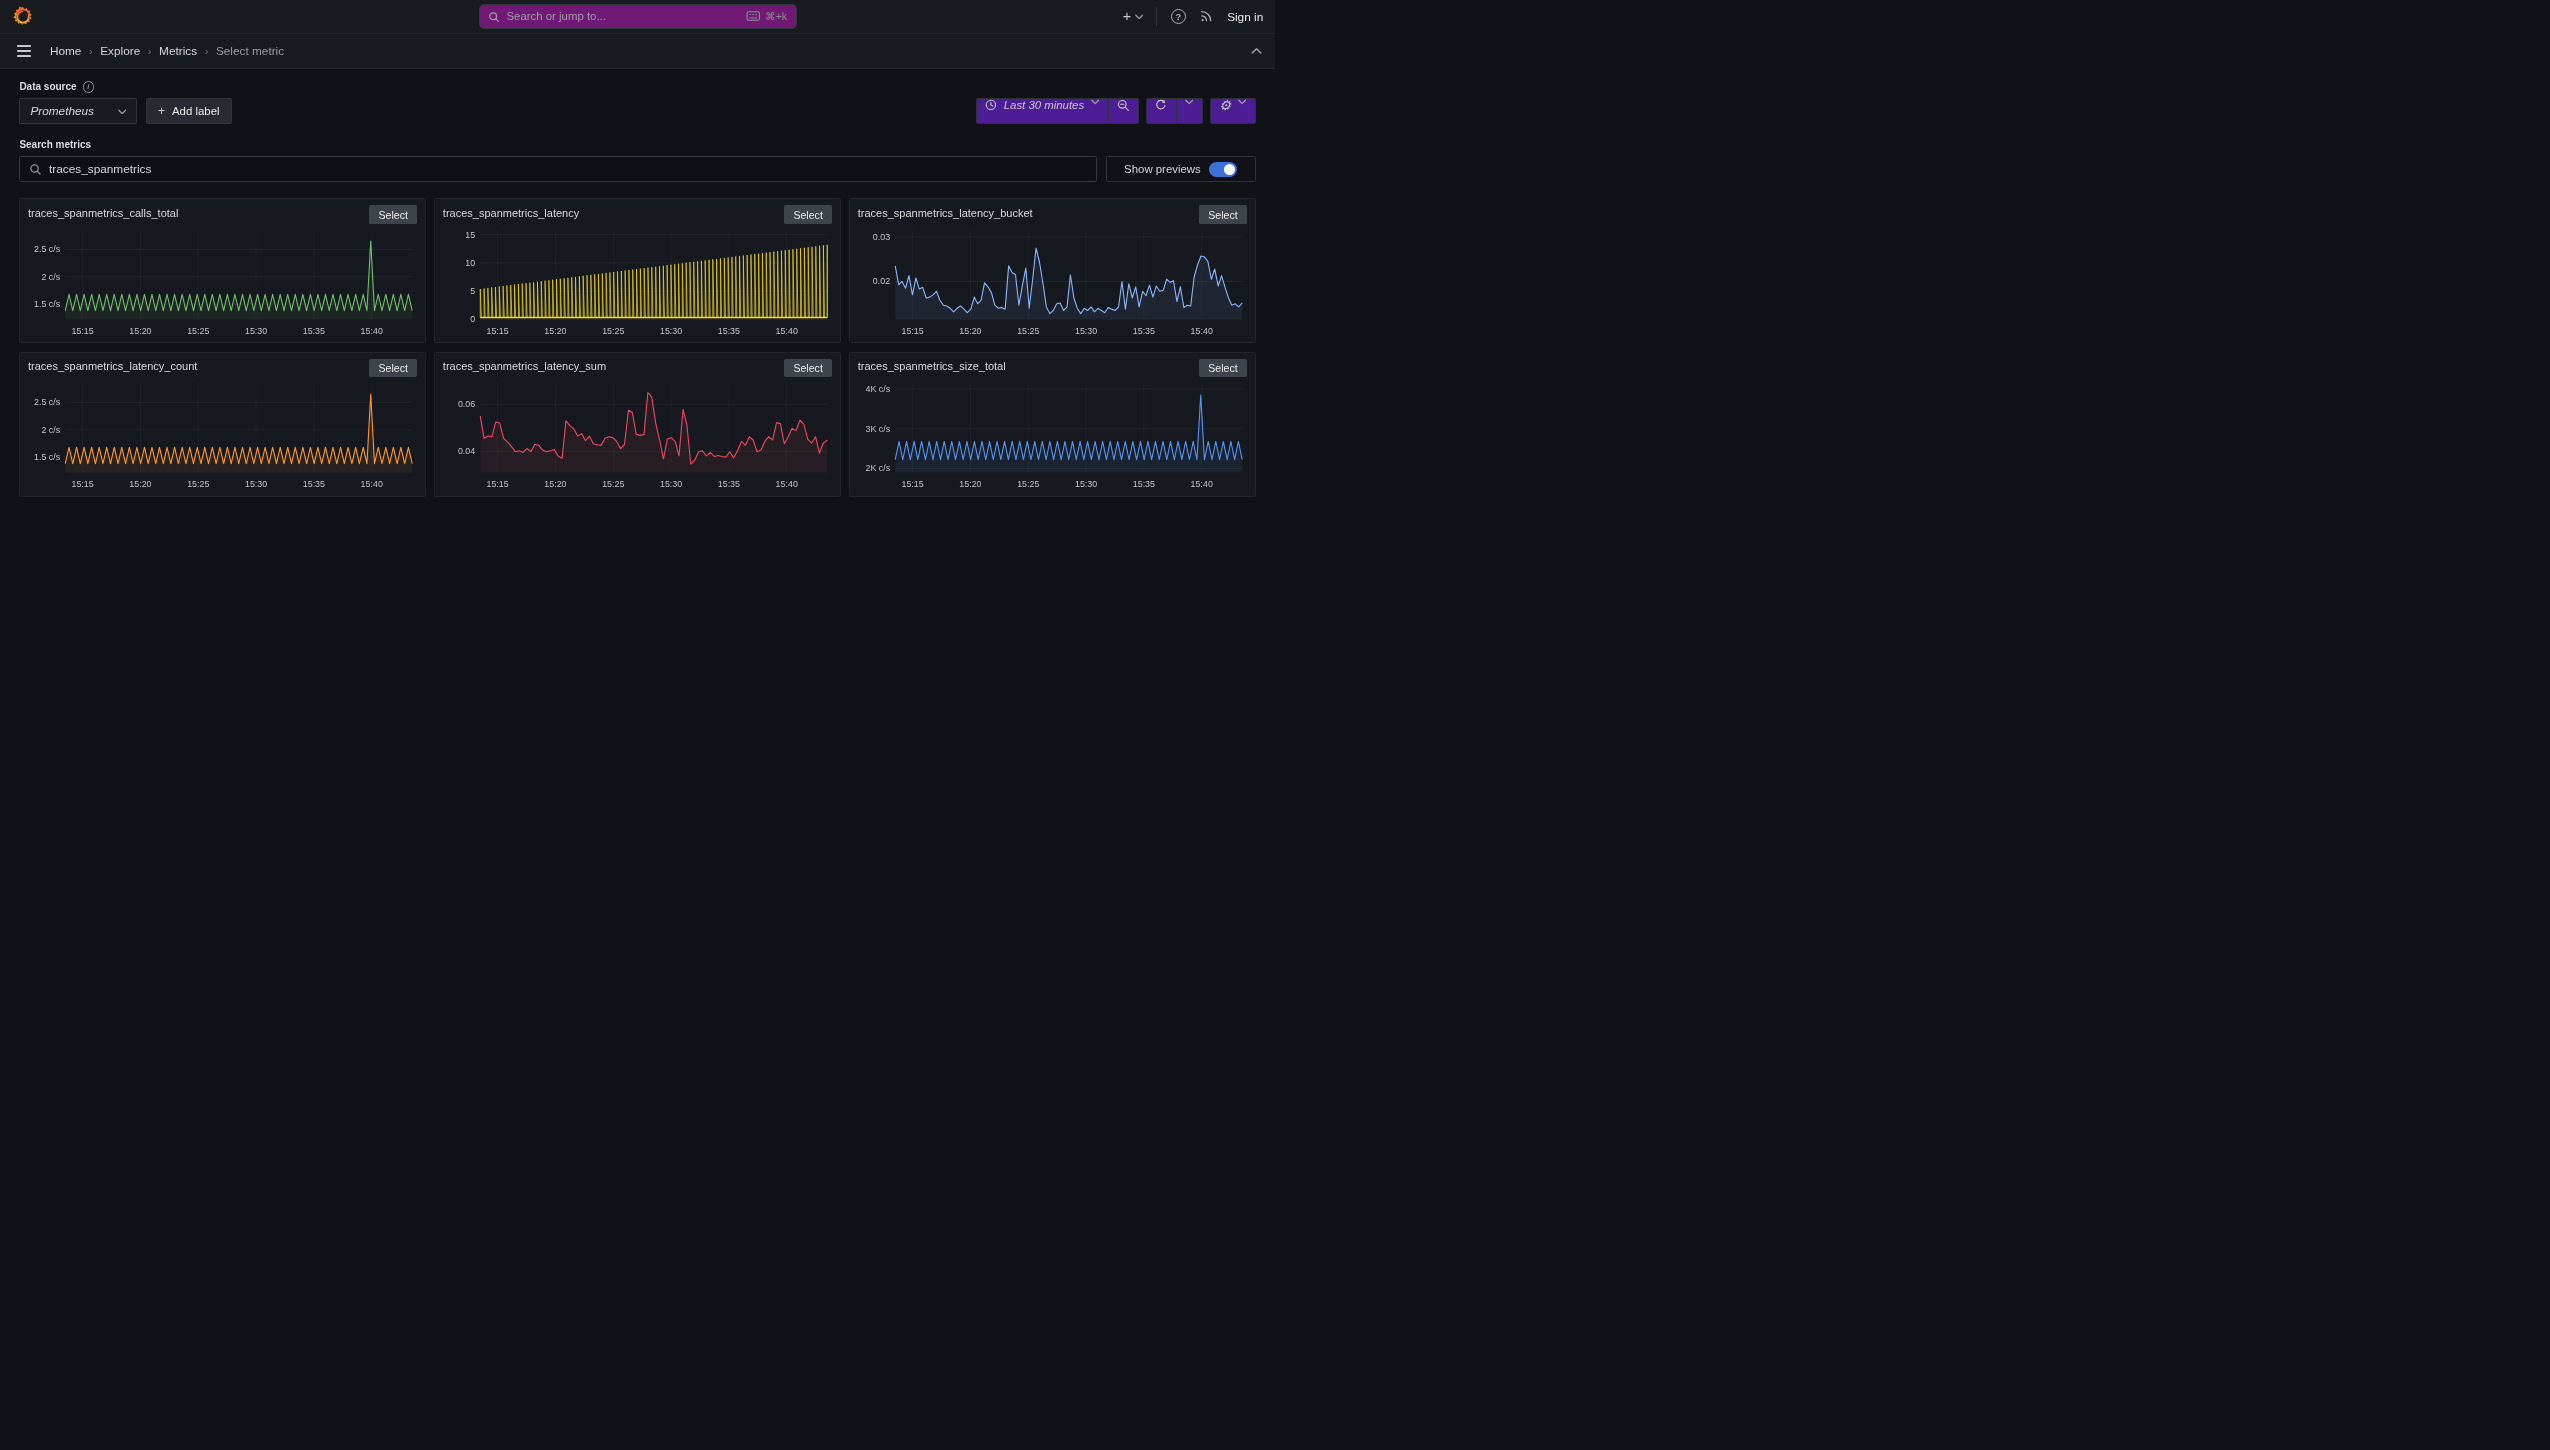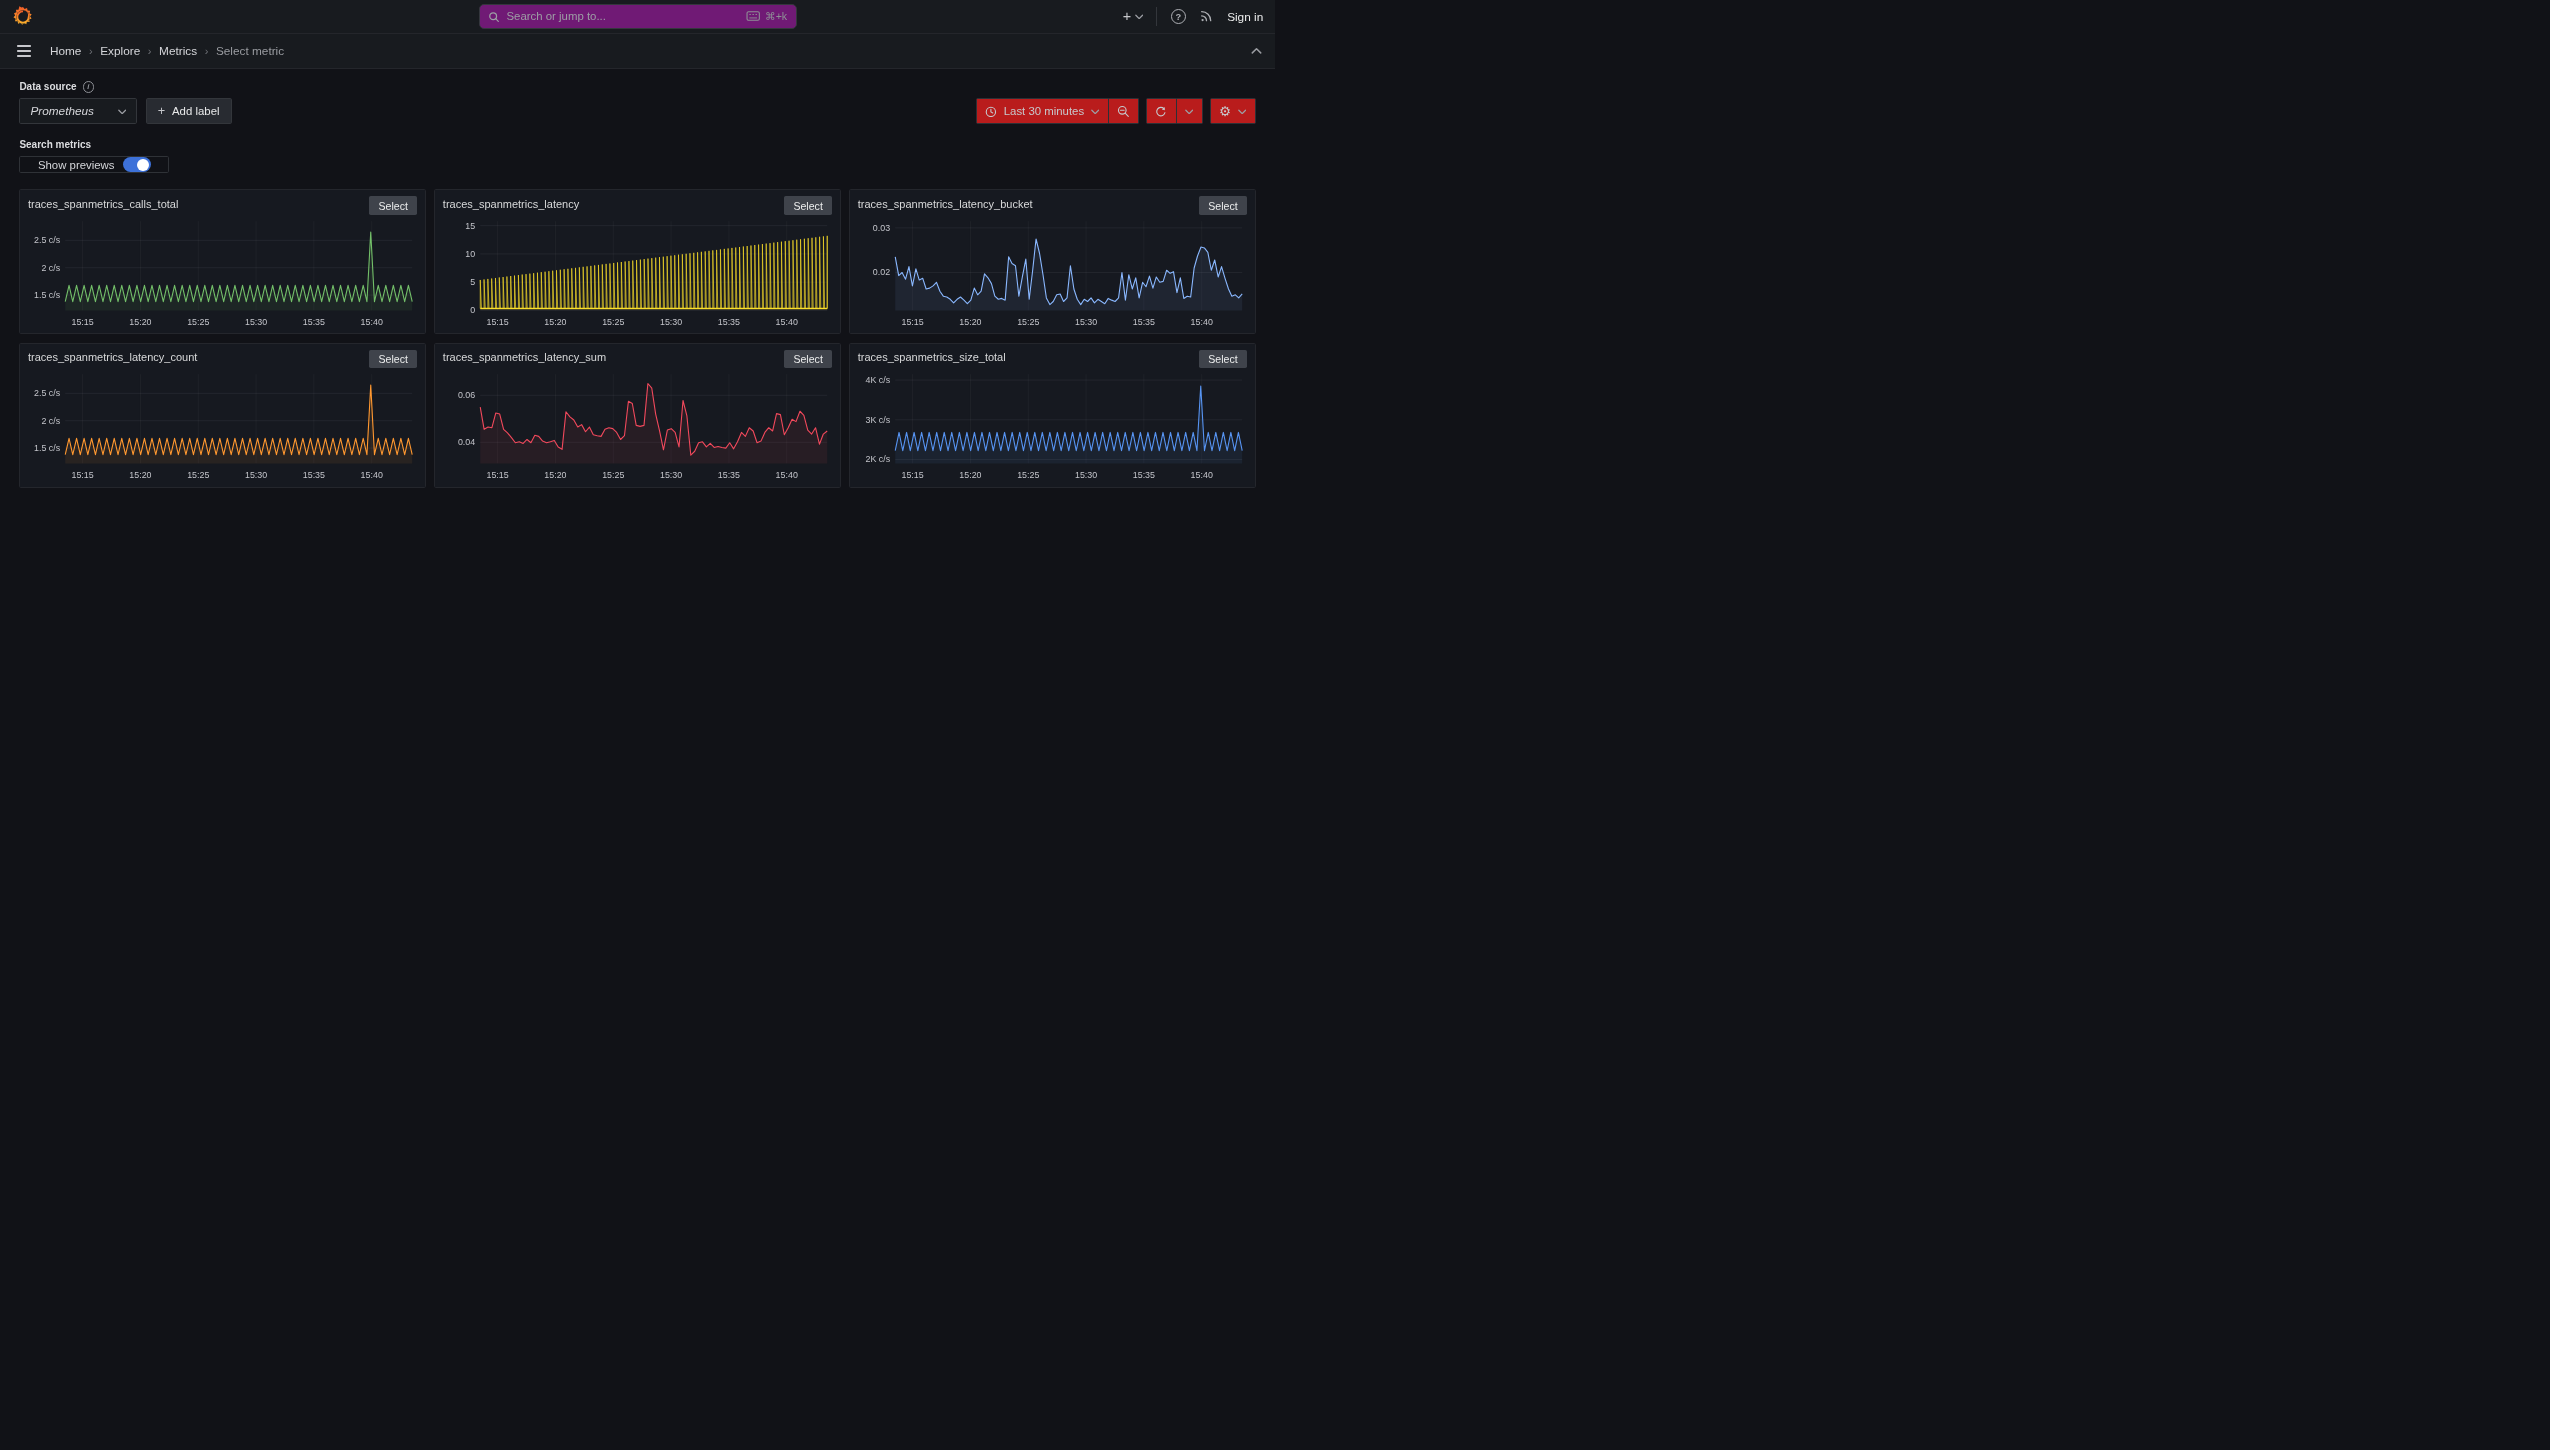--- a/index.html
+++ b/index.html
@@ -60,22 +60,22 @@
     height:26px; background:#181b1f; border:0.8px solid #33363b; border-radius:1.7px;
     display:flex; align-items:center; gap:24px; padding:0 10px; color:#d5d6da; font-size:11.8px; cursor:pointer;font-style:italic;
   }
   .secondary-btn {
     height:26px; background:#282b31; border:0.8px solid #33363b; border-radius:1.7px;
     display:flex; align-items:center; gap:6.8px; padding:0 11px; color:#e8e9ea; font-size:11.4px; font-weight:500; cursor:pointer;
   }
   .controls-right { display:flex; align-items:center; gap:6.8px; }
   .btn-group { display:flex; }
   .tool-btn {
-    height:26px; background:#b91c1c; border:0.8px solid #2d3036;
-    display:flex; align-items:center; gap:6.8px; padding:0 8.4px; color:#c7c8cc; font-size:11.4px; cursor:pointer;
+    height:26px; background:#4c1d95; border:0.8px solid #2d3036;
+    display:flex; gap:6.8px; padding:0 8.4px; color:#c7c8cc; font-size:11.4px; cursor:pointer;font-style:italic;
   }
   .btn-group .tool-btn + .tool-btn { border-left:none; }
   .btn-group .tool-btn:first-child { border-radius:1.7px 0 0 1.7px; }
   .btn-group .tool-btn:last-child { border-radius:0 1.7px 1.7px 0; }
   .tool-btn.single { border-radius:1.7px; }
   .chev { display:flex; }
   
   .search-row { display:flex; gap:8.4px; margin-bottom:16px; align-items:stretch; }
   .metric-search {
     flex:1; height:26px; background:#0e1015; border:0.8px solid #35383e; border-radius:1.7px;
@@ -256,20 +256,27 @@
         <svg width="8.4" height="5.9" viewBox="0 0 10 7" class="chev">
           <polyline points="1,1.5 5,5.5 9,1.5" class="stroke-icon" style="stroke:#9d9fa5;stroke-width:1.5"></polyline>
         </svg>
       </div>
     </div>
   </div>
 
   <div class="field-label">Search metrics</div>
 
   <div class="search-row">
+    <div class="metric-search">
+      <svg width="12.7" height="12.7" viewBox="0 0 16 16">
+        <circle cx="7" cy="7" r="4.6" class="stroke-icon" style="stroke:#8e9096"></circle>
+        <line x1="10.4" y1="10.4" x2="14" y2="14" class="stroke-icon" style="stroke:#8e9096"></line>
+      </svg>
+      <input type="text" value="traces_spanmetrics" style="">
+    </div>
     <div class="previews-box">
       <span class="previews-label">Show previews</span>
       <span class="toggle">
           <span class="knob"></span>
         </span>
     </div>
   </div>
 
   <div class="grid" id="panel-grid">
   <div class="panel">

